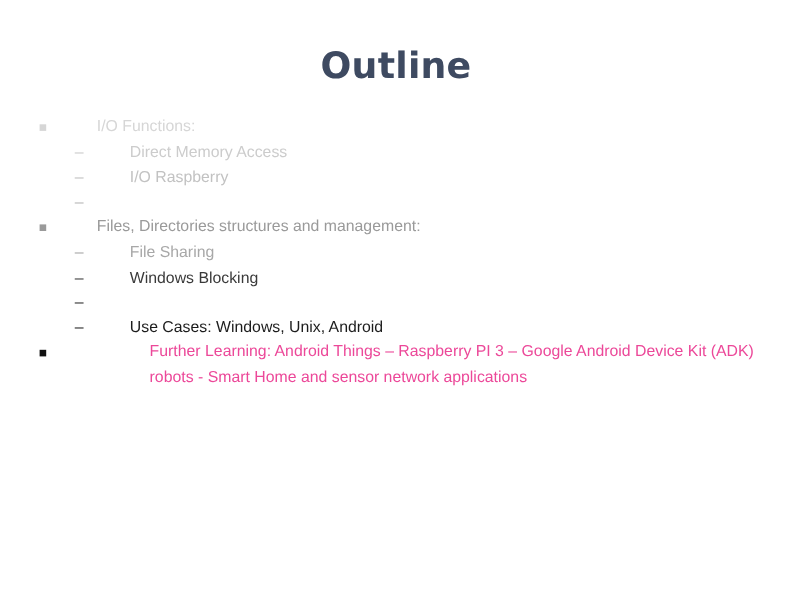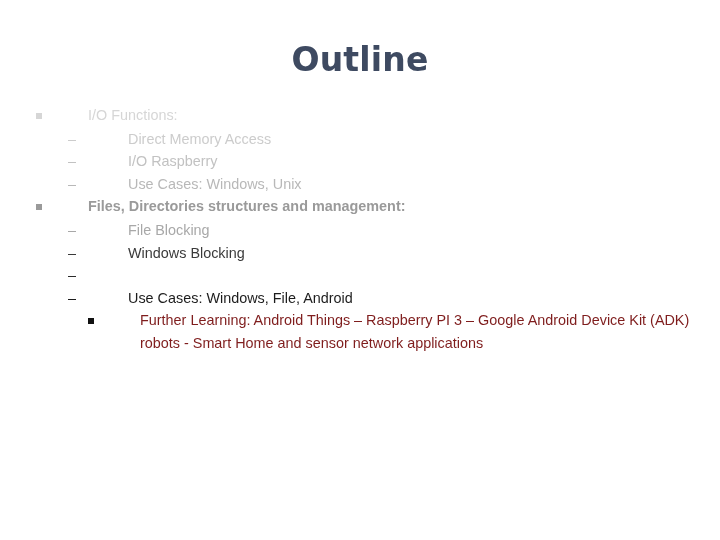--- a/index.html
+++ b/index.html
@@ -51,21 +51,20 @@
     display: flex;
     align-items: flex-start;
     line-height: 22.6px;
     font-size: 14.4px;
     white-space: pre;
   }
 
   
   .lvl1 {
     padding-left: 36px;
-    justify-content: flex-end;
   }
   .lvl1 .marker {
     width: 52px;
     flex: 0 0 52px;
     font-size: 9px;
     line-height: 22.6px;
     padding-top: 1px;
   }
   .lvl1 .marker .sq {
     display: inline-block;
@@ -85,21 +84,20 @@
   }
   .lvl2 .marker {
     width: 50px;
     flex: 0 0 50px;
     font-size: 14.4px;
     line-height: 22.6px;
   }
   .lvl2 .txt {
     flex: 1 1 auto;
     white-space: normal;
-    margin-left: 10px;
   }
 
   
   .lvl1.wrap .txt {
     max-width: 580px;
   }
 </style>
 </head>
 <body style="background: rgb(255, 255, 255);">
 
@@ -118,42 +116,41 @@
     <div class="line lvl2" style="color: rgb(204, 204, 204);">
       <span class="marker">–</span>
       <span class="txt">Direct Memory Access</span>
     </div>
     <div class="line lvl2" style="color: rgb(194, 194, 194);">
       <span class="marker">–</span>
       <span class="txt">I/O Raspberry</span>
     </div>
     <div class="line lvl2" style="color: rgb(184, 184, 184);">
       <span class="marker">–</span>
-      <span class="txt">Use Cases: Windows, Unix</span>
     </div>
 
-    <div class="line lvl1" style="color: rgb(154, 154, 154); font-weight: bold;">
+    <div class="line lvl1" style="color: rgb(154, 154, 154);">
       <span class="marker"><span class="sq" style="background: rgb(154, 154, 154);"></span></span>
       <span class="txt">Files, Directories structures and management:</span>
     </div>
     <div class="line lvl2" style="color: rgb(168, 168, 168);">
       <span class="marker">–</span>
-      <span class="txt">File Blocking</span>
+      <span class="txt">File Sharing</span>
     </div>
     <div class="line lvl2" style="color: rgb(58, 58, 58);">
       <span class="marker">–</span>
       <span class="txt">Windows Blocking</span>
     </div>
     <div class="line lvl2" style="color: rgb(43, 43, 43);">
       <span class="marker">–</span>
     </div>
     <div class="line lvl2" style="color: rgb(28, 28, 28);">
       <span class="marker">–</span>
-      <span class="txt">Use Cases: Windows, File, Android</span>
+      <span class="txt">Use Cases: Windows, Unix, Android</span>
     </div>
 
-    <div class="line lvl1 wrap" style="color: #7f1d1d;">
+    <div class="line lvl1 wrap" style="color: #ec4899; gap: 48px;">
       <span class="marker"><span class="sq" style="background: rgb(17, 17, 17);"></span></span>
       <span class="txt">Further Learning: Android Things – Raspberry PI 3 – Google Android Device Kit (ADK) robots  - Smart Home and sensor network applications</span>
     </div>
 
   </div>
 </div>
 
 </body></html>

